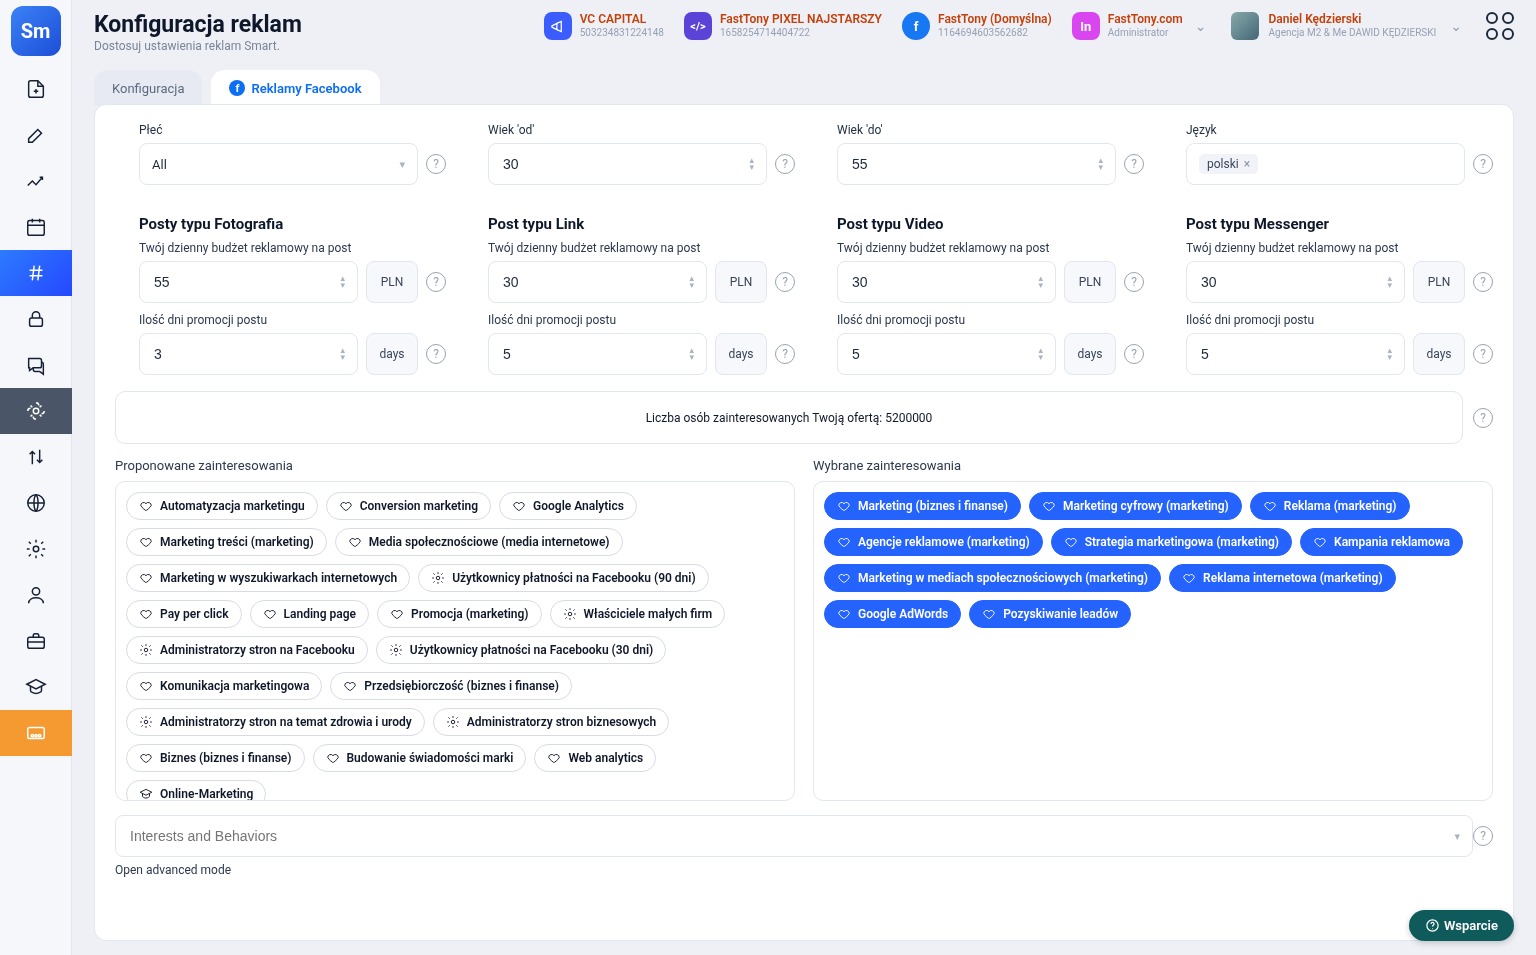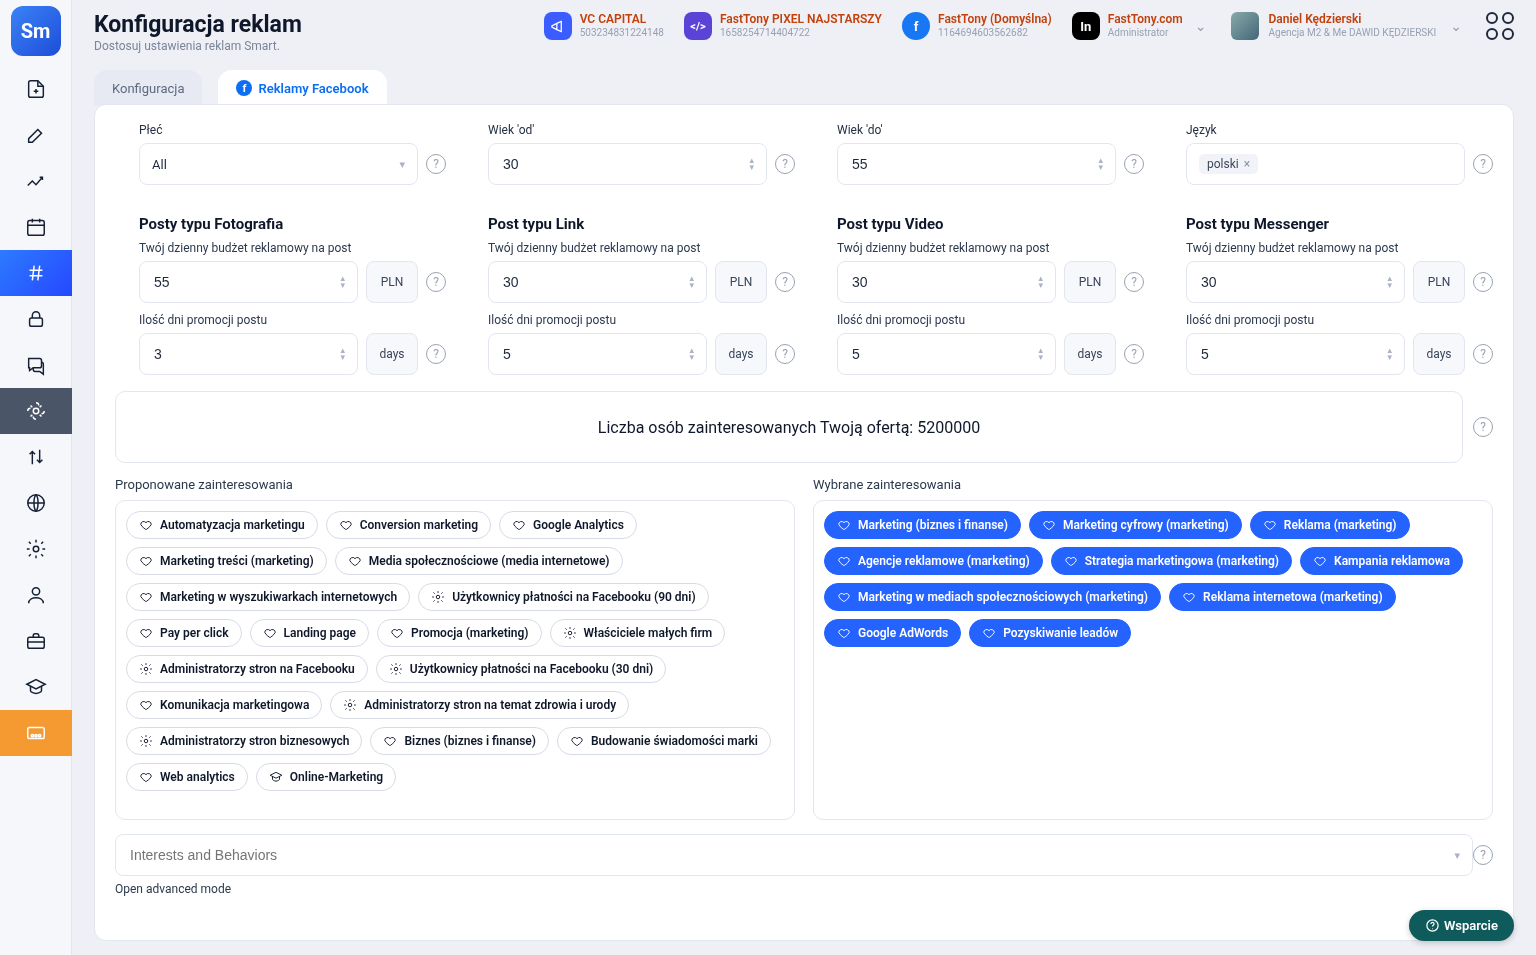--- a/index.html
+++ b/index.html
@@ -70,35 +70,35 @@
   .title{font-size:23px;font-weight:700;color:#0f172a;line-height:1.1;}
   .subtitle{font-size:12px;color:var(--muted);margin-top:2px;}
   .acct{display:flex;align-items:center;gap:8px;}
   .acct .badge{
     width:28px;height:28px;border-radius:8px;display:flex;align-items:center;justify-content:center;
     color:#fff;font-size:13px;font-weight:700;
   }
   .badge.loud{background:#3b5cff;}
   .badge.code{background:#5a43d6;}
   .badge.fb{background:#1877f2;}
-  .badge.in{background:#000000;}
+  .badge.in{background:#d946ef;}
   .acct-text{line-height:1.15;}
   .acct-name{font-size:12px;font-weight:600;color:#c2410c;}
   .acct-sub{font-size:10px;color:#98a1b3;}
   .user{display:flex;align-items:center;gap:10px;}
   .avatar{width:28px;height:28px;border-radius:6px;background:linear-gradient(135deg,#8aa,#467);}
   .chev{color:#94a0b4;font-size:14px;padding:0 4px;}
   .grid-icon{
     width:28px;height:28px;display:grid;grid-template-columns:1fr 1fr;grid-template-rows:1fr 1fr;gap:4px;
   }
   .grid-icon span{border:2px solid #1e293b;border-radius:6px;}
 
   
   .tabs{
-    position:absolute;left:94px;top:70px;display:flex;gap:16px;
+    position:absolute;left:94px;top:70px;display:flex;gap:9px;
   }
   .tab{
     padding:10px 18px;border-radius:14px 14px 0 0;font-size:13px;
     background:#e7eaf2;color:#5e6b82;cursor:pointer;
     display:flex;align-items:center;gap:6px;
   }
   .tab.active{background:var(--panel);color:var(--tab-active);font-weight:600;}
   .tab.active .fb-dot{width:16px;height:16px;border-radius:50%;background:var(--tab-active);color:#fff;display:inline-flex;align-items:center;justify-content:center;font-size:11px;font-weight:700;}
 
   
@@ -130,22 +130,22 @@
   .help{
     width:20px;height:20px;border-radius:50%;border:1.5px solid var(--help);color:var(--help);
     display:flex;align-items:center;justify-content:center;font-size:12px;cursor:help;flex:0 0 auto;
   }
   .lang-chip{
     background:#f1f3f8;border-radius:5px;padding:3px 8px;font-size:12px;display:inline-flex;align-items:center;gap:5px;color:#3b475c;
   }
   .lang-chip .x{color:#8a93a6;cursor:pointer;font-size:12px;}
 
   .audience-bar{
-    border:1px solid var(--border);border-radius:10px;height:72px;display:flex;align-items:center;justify-content:center;
-    font-size:16px;color:#0f172a;margin:18px 0 6px;
+    border:1px solid var(--border);border-radius:10px;height:53px;display:flex;align-items:center;justify-content:center;
+    font-size:12px;color:#0f172a;margin:18px 0 6px;
   }
   .audience-wrap{display:flex;align-items:center;gap:10px;margin-bottom:14px;}
   .audience-wrap .audience-bar{flex:1;margin:0;}
 
   .interests{display:grid;grid-template-columns:1fr 1fr;gap:18px;}
   .int-col-label{font-size:13px;color:#2c394e;margin-bottom:8px;}
   .int-box{
     border:1px solid var(--border);border-radius:10px;min-height:320px;max-height:320px;padding:10px;
     overflow-y:auto;display:flex;flex-wrap:wrap;align-content:flex-start;gap:8px;
   }
@@ -646,20 +646,28 @@
             <span class="ico">
               <svg viewBox="0 0 24 24">
                 <path d="M12 20s-7-4.5-9-9a5 5 0 0 1 9-3 5 5 0 0 1 9 3c-2 4.5-9 9-9 9z"></path>
               </svg>
             </span>
             <span>Komunikacja marketingowa</span>
           </div>
           <div class="chip">
             <span class="ico">
               <svg viewBox="0 0 24 24">
+                <path d="M12 20s-7-4.5-9-9a5 5 0 0 1 9-3 5 5 0 0 1 9 3c-2 4.5-9 9-9 9z"></path>
+              </svg>
+            </span>
+            <span>Przedsiębiorczość (biznes i finanse)</span>
+          </div>
+          <div class="chip">
+            <span class="ico">
+              <svg viewBox="0 0 24 24">
                 <circle cx="12" cy="12" r="3"></circle>
                 <path d="M12 2v3M12 19v3M4.2 4.2l2.1 2.1M17.7 17.7l2.1 2.1M2 12h3M19 12h3M4.2 19.8l2.1-2.1M17.7 6.3l2.1-2.1"></path>
               </svg>
             </span>
             <span>Administratorzy stron na temat zdrowia i urody</span>
           </div>
           <div class="chip">
             <span class="ico">
               <svg viewBox="0 0 24 24">
                 <circle cx="12" cy="12" r="3"></circle>

